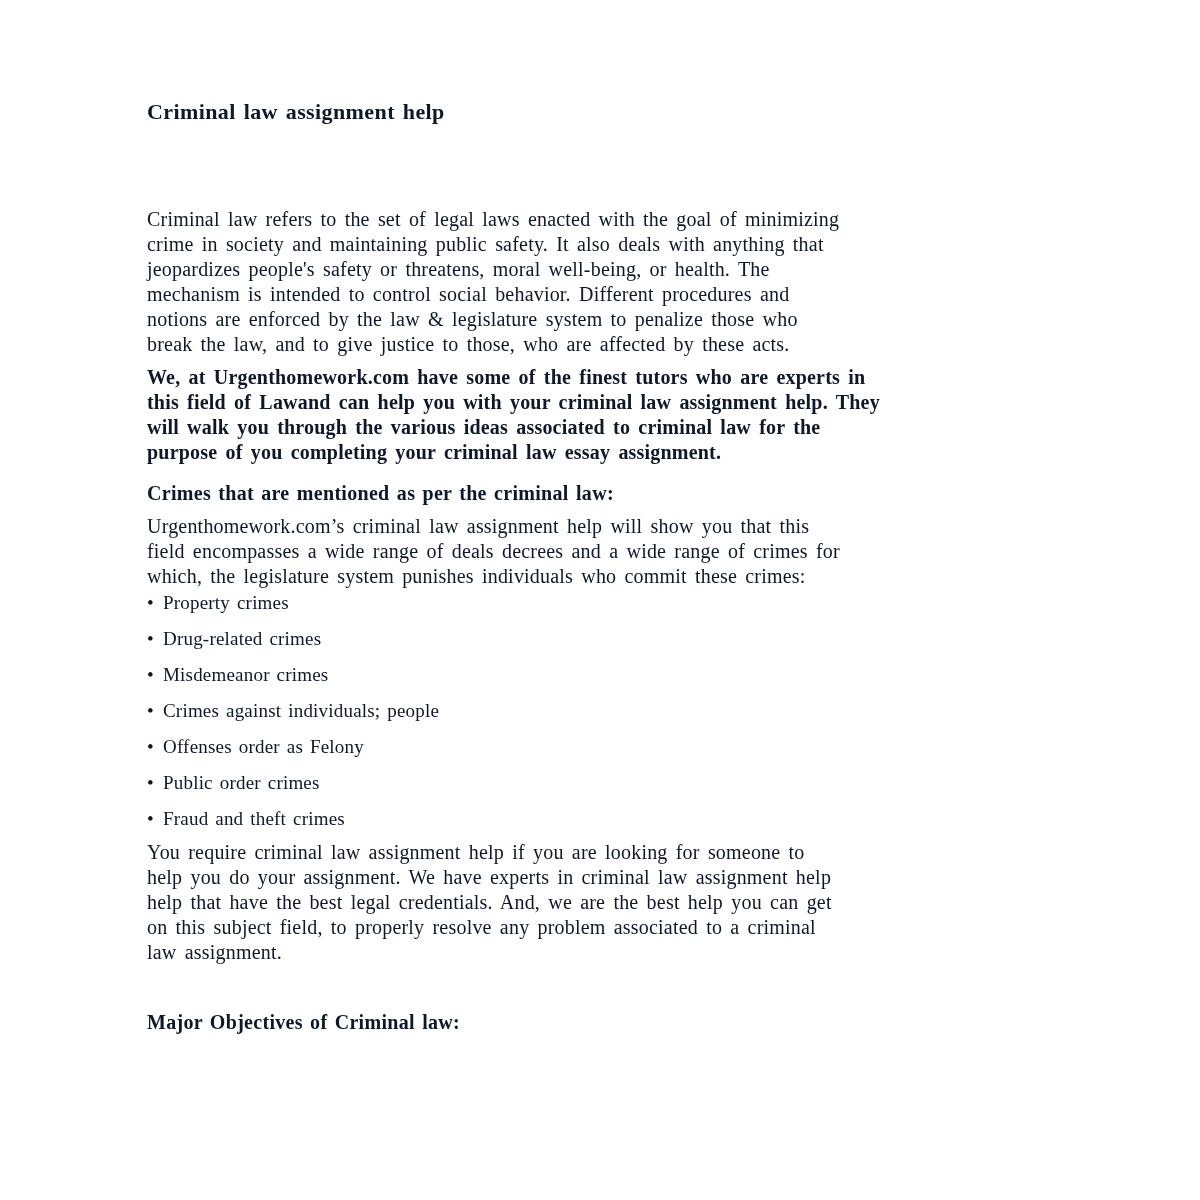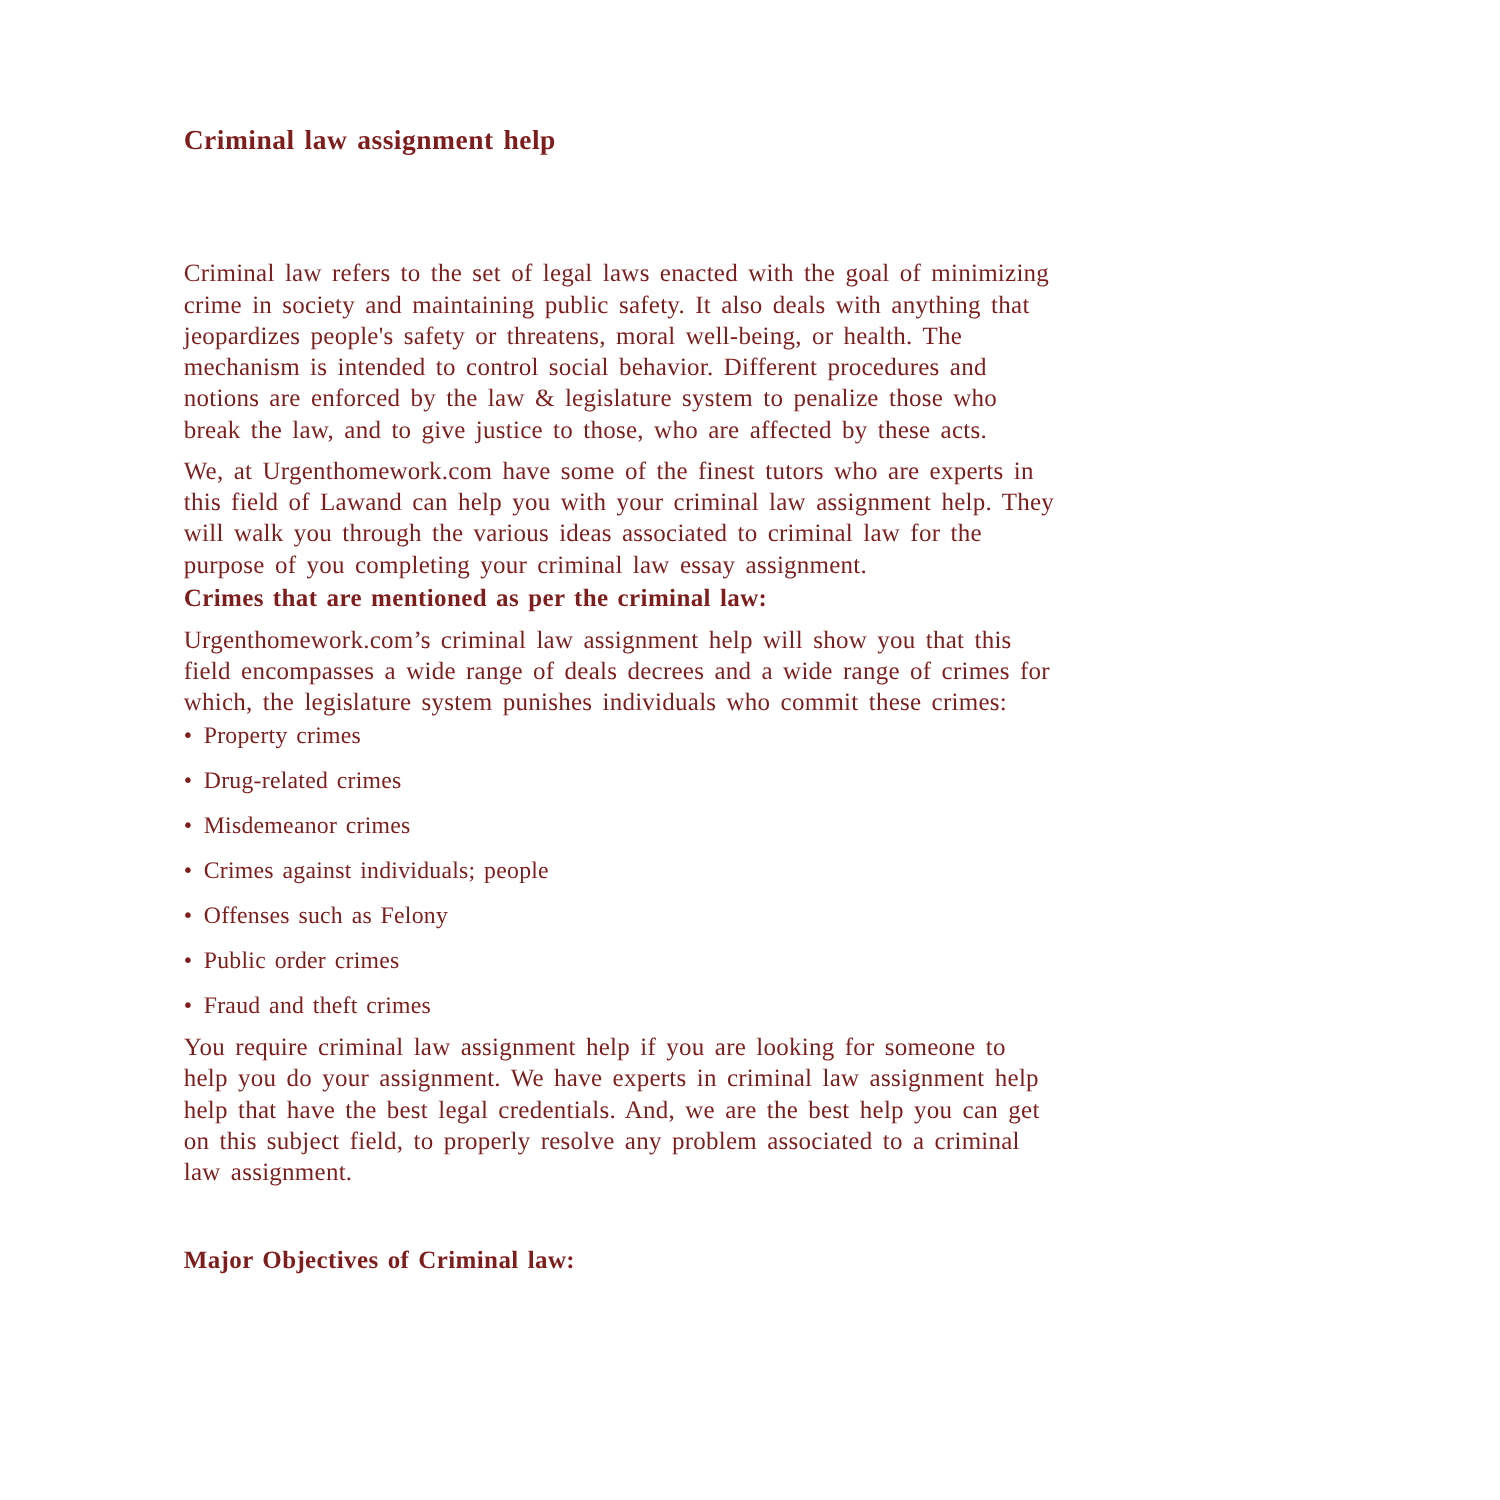--- a/index.html
+++ b/index.html
@@ -7,21 +7,21 @@
     padding: 0;
     background: #ffffff;
   }
   .page {
     position: relative;
     width: 1200px;
     height: 1200px;
     background: #ffffff;
     overflow: hidden;
     font-family: "Liberation Serif", "DejaVu Serif", serif;
-    color: #7f1d1d;
+    color: #0f172a;
   }
   .content {
     position: absolute;
     left: 147px;
     top: 98px;
     width: 915px;
   }
   .doc-title {
     font-size: 22px;
     line-height: 28px;
@@ -32,21 +32,21 @@
   }
   .para {
     font-size: 20px;
     line-height: 25px;
     letter-spacing: 0.2px;
     word-spacing: 3px;
     margin: 0;
   }
   .para .line { white-space: nowrap; }
   .para-intro   { margin-bottom: 8px; }
-  .para-tutors  { margin-bottom: 2px; }
+  .para-tutors  { margin-bottom: 16px; font-weight: bold; }
   .para-scope   { margin-bottom: 1px; }
   .para-experts { margin-bottom: 45px; }
   .sub-heading {
     font-size: 20px;
     line-height: 25px;
     font-weight: bold;
     letter-spacing: 0.3px;
     word-spacing: 2px;
     margin: 0 0 8px 0;
   }
@@ -106,21 +106,21 @@
       <div class="bullet-row">
         <span class="bullet-marker">•</span><span>Drug-related crimes</span>
       </div>
       <div class="bullet-row">
         <span class="bullet-marker">•</span><span>Misdemeanor crimes</span>
       </div>
       <div class="bullet-row">
         <span class="bullet-marker">•</span><span>Crimes against individuals; people</span>
       </div>
       <div class="bullet-row">
-        <span class="bullet-marker">•</span><span>Offenses such as Felony</span>
+        <span class="bullet-marker">•</span><span>Offenses order as Felony</span>
       </div>
       <div class="bullet-row">
         <span class="bullet-marker">•</span><span>Public order crimes</span>
       </div>
       <div class="bullet-row">
         <span class="bullet-marker">•</span><span>Fraud and theft crimes</span>
       </div>
     </div>
 
     <div class="para para-experts">

